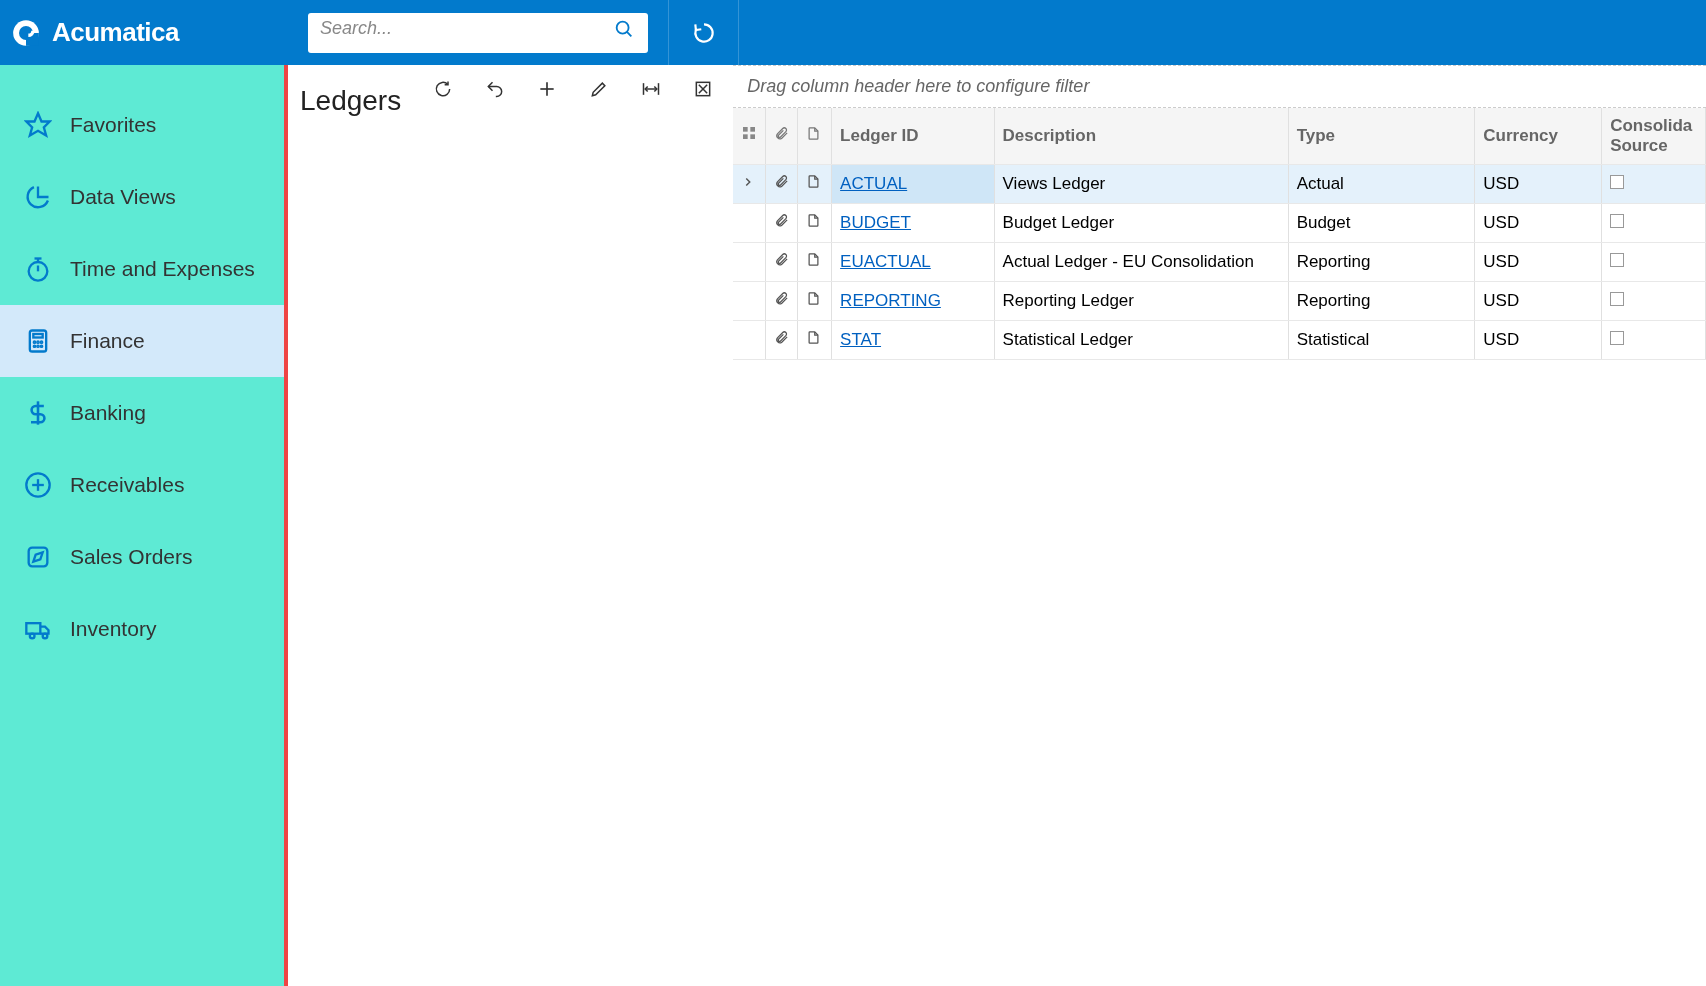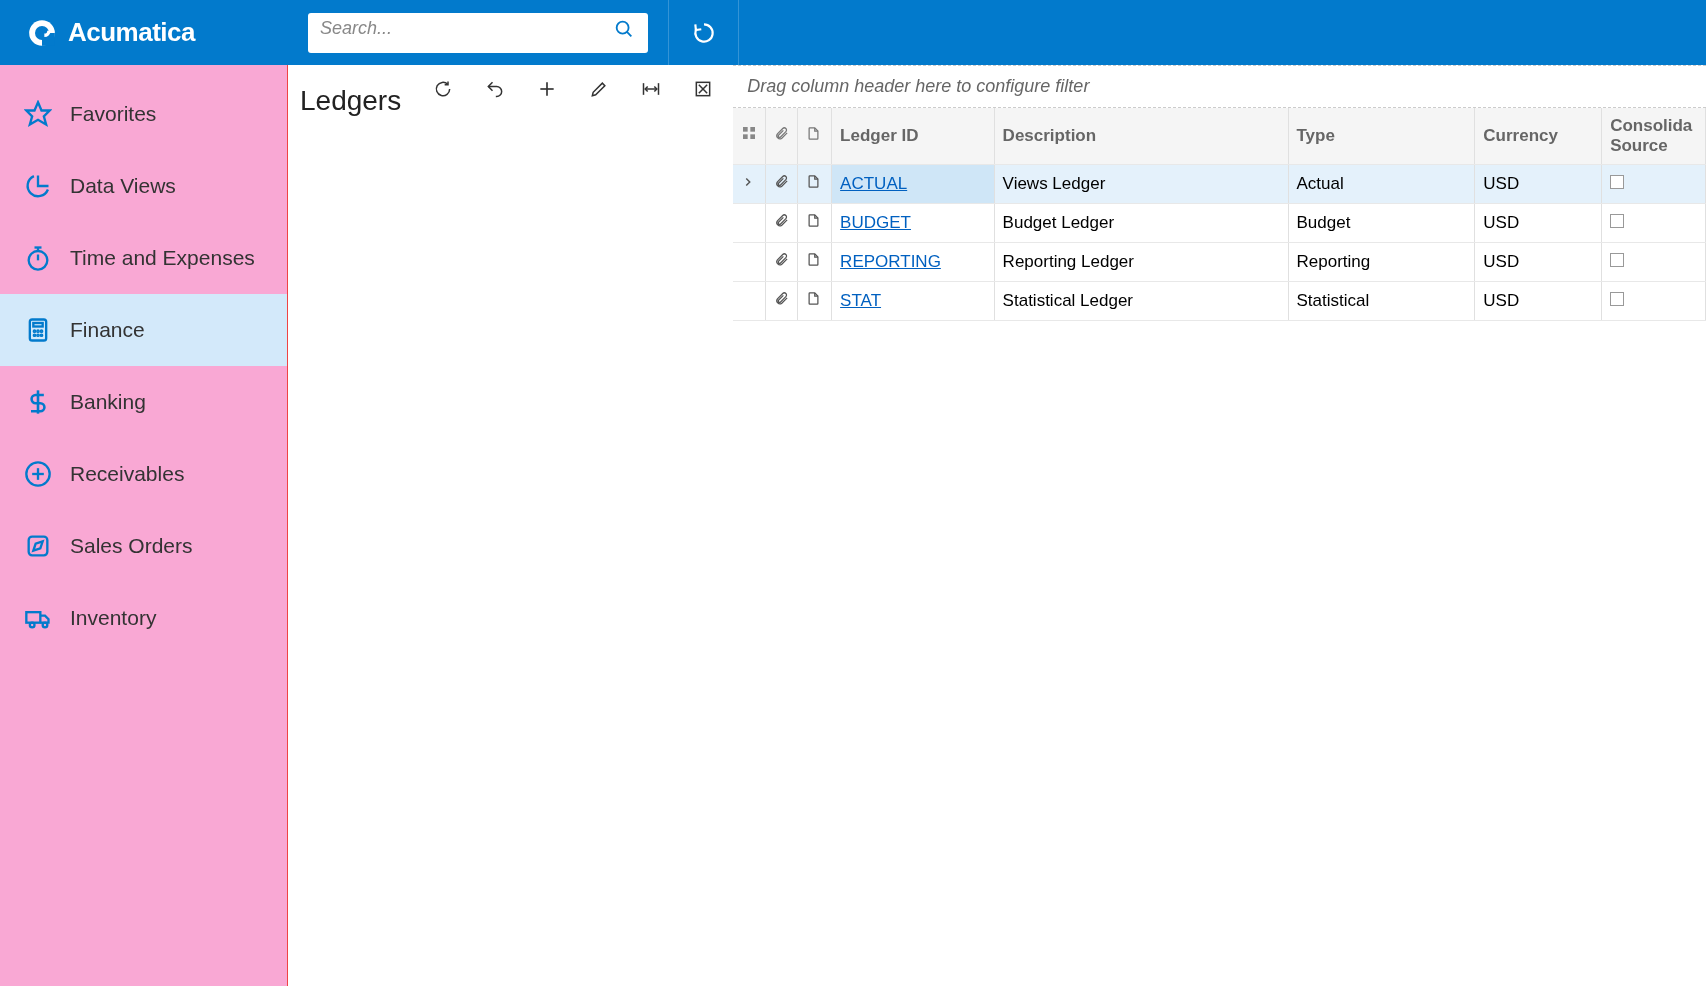--- a/index.html
+++ b/index.html
@@ -18,21 +18,21 @@
 .topbar {
   display: flex;
   height: 65px;
   align-items: stretch;
   background: #027acc;
 }
 .logo-area {
   width: 288px;
   display: flex;
   align-items: center;
-  padding-left: 28px;
+  padding-left: 12px;
   gap: 12px;
   color: #fff;
 }
 .logo-mark {
   width: 28px; height: 28px;
 }
 .logo-text {
   font-size: 26px;
   font-weight: 700;
   color: #fff;
@@ -74,23 +74,23 @@
   align-items: center;
   justify-content: center;
 }
 .body {
   display: flex;
   flex: 1;
   min-height: 0;
 }
 .sidebar {
   width: 288px;
-  background: #f9a8d4;
-  border-right: 1px solid #ef4444;
-  padding-top: 13px;
+  background: #5eead4;
+  border-right: 4px solid #ef4444;
+  padding-top: 24px;
 }
 .nav-item {
   display: flex;
   align-items: center;
   gap: 18px;
   padding: 22px 24px 22px 24px;
   cursor: pointer;
   color: #333;
   font-size: 21px;
 }
@@ -420,20 +420,35 @@
               </tr>
               <tr>
                 <td class="col-expand"></td>
                 <td class="col-clip cell-icon"><svg viewBox="0 0 24 24" width="15" height="15" fill="none" stroke="#555" stroke-width="2">
                     <path d="M21 11l-8.5 8.5a5 5 0 0 1-7-7L14 4a3.5 3.5 0 0 1 5 5l-8.5 8.5a2 2 0 0 1-3-3L15 7"></path>
                   </svg></td>
                 <td class="col-note cell-icon"><svg viewBox="0 0 24 24" width="15" height="15" fill="none" stroke="#555" stroke-width="2">
                     <path d="M14 3H6a1 1 0 0 0-1 1v16a1 1 0 0 0 1 1h12a1 1 0 0 0 1-1V8z"></path>
                     <polyline points="14,3 14,8 19,8"></polyline>
                   </svg></td>
+                <td class="col-ledger-id cell-ledger-id"><span class="link">EUACTUAL</span></td>
+                <td class="col-desc">Actual Ledger - EU Consolidation</td>
+                <td class="col-type">Reporting</td>
+                <td class="col-curr">USD</td>
+                <td class="col-consol"><span class="chk"></span></td>
+              </tr>
+              <tr>
+                <td class="col-expand"></td>
+                <td class="col-clip cell-icon"><svg viewBox="0 0 24 24" width="15" height="15" fill="none" stroke="#555" stroke-width="2">
+                    <path d="M21 11l-8.5 8.5a5 5 0 0 1-7-7L14 4a3.5 3.5 0 0 1 5 5l-8.5 8.5a2 2 0 0 1-3-3L15 7"></path>
+                  </svg></td>
+                <td class="col-note cell-icon"><svg viewBox="0 0 24 24" width="15" height="15" fill="none" stroke="#555" stroke-width="2">
+                    <path d="M14 3H6a1 1 0 0 0-1 1v16a1 1 0 0 0 1 1h12a1 1 0 0 0 1-1V8z"></path>
+                    <polyline points="14,3 14,8 19,8"></polyline>
+                  </svg></td>
                 <td class="col-ledger-id cell-ledger-id"><span class="link">REPORTING</span></td>
                 <td class="col-desc">Reporting Ledger</td>
                 <td class="col-type">Reporting</td>
                 <td class="col-curr">USD</td>
                 <td class="col-consol"><span class="chk"></span></td>
               </tr>
               <tr>
                 <td class="col-expand"></td>
                 <td class="col-clip cell-icon"><svg viewBox="0 0 24 24" width="15" height="15" fill="none" stroke="#555" stroke-width="2">
                     <path d="M21 11l-8.5 8.5a5 5 0 0 1-7-7L14 4a3.5 3.5 0 0 1 5 5l-8.5 8.5a2 2 0 0 1-3-3L15 7"></path>

